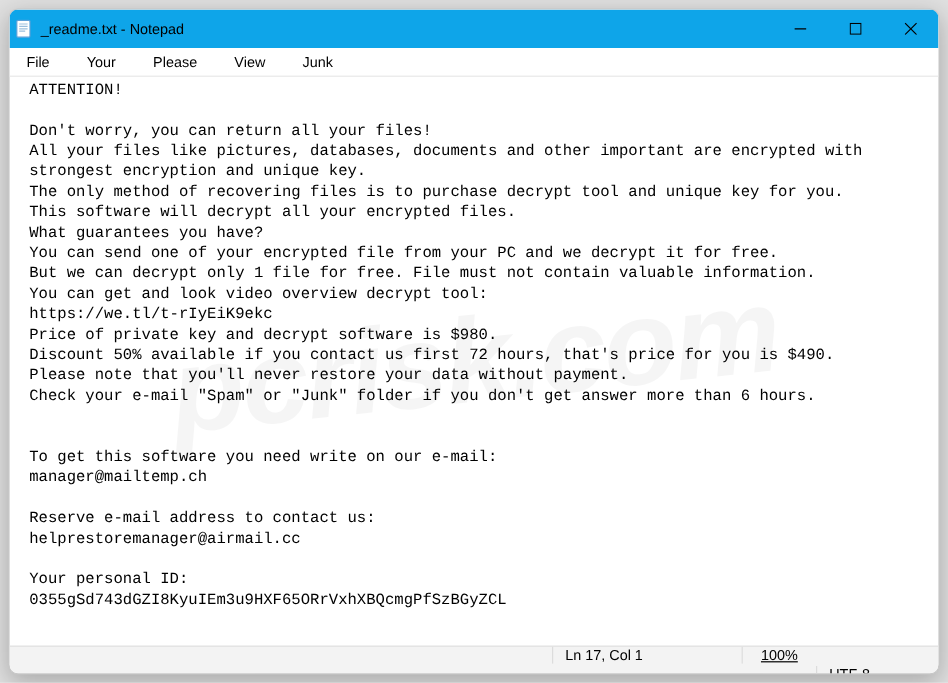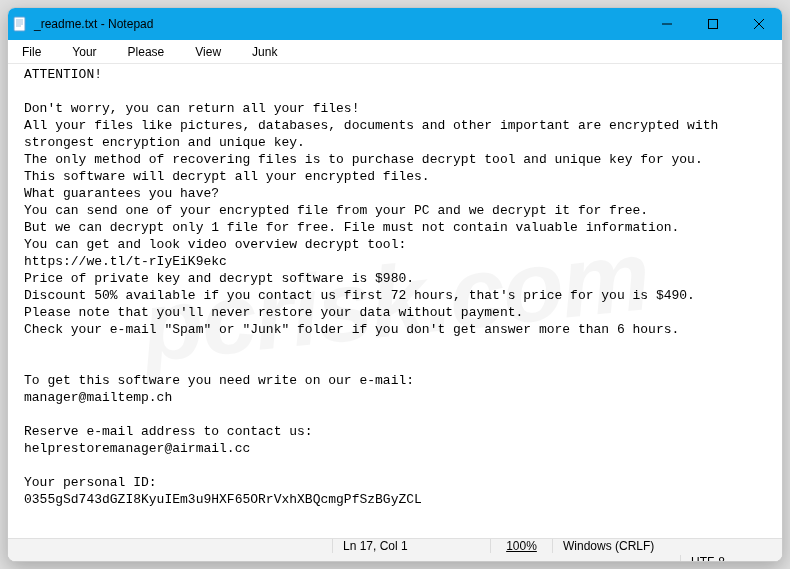--- a/index.html
+++ b/index.html
@@ -191,17 +191,16 @@
 
 Your personal ID:
 0355gSd743dGZI8KyuIEm3u9HXF65ORrVxhXBQcmgPfSzBGyZCL</span>
     <div class="watermark">pcrisk.com</div>
   </div>
 
   <div class="statusbar">
     <div class="status-spacer"></div>
     <div class="status-cell position">Ln 17, Col 1</div>
     <div class="status-cell zoom">100%</div>
-    <div class="status-cell crlf">Windows (CRLF)</div>
     <div class="status-cell encoding">UTF-8</div>
   </div>
 
 </div>
 
 </body></html>

